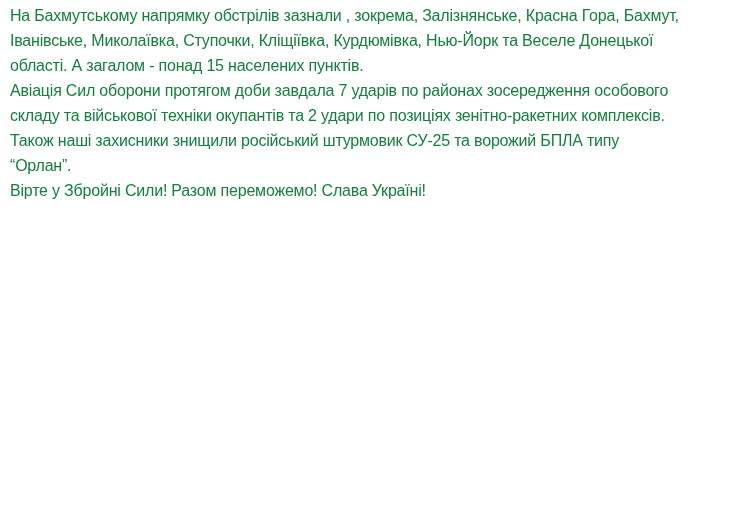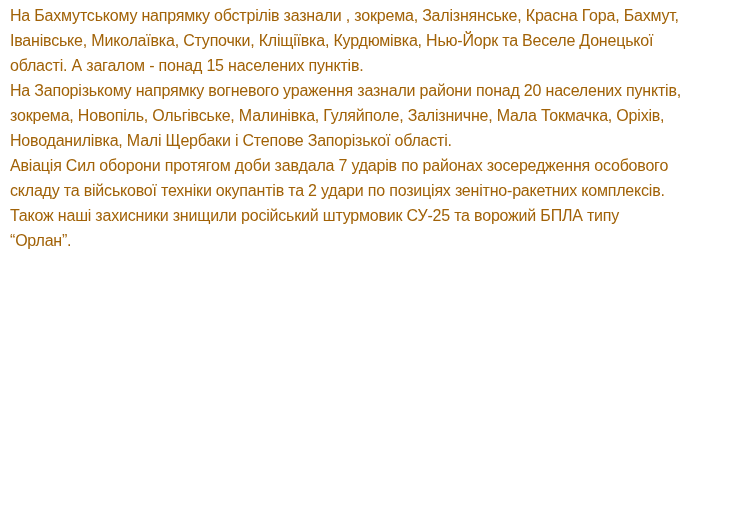--- a/index.html
+++ b/index.html
@@ -15,35 +15,33 @@
   .post-text-area {
     box-sizing: border-box;
     width: 748px;
     height: 516px;
     padding: 3px 8px 0 10px;
     background: #ffffff;
     font-family: "Liberation Sans", "DejaVu Sans", sans-serif;
     font-size: 16px;
     line-height: 25px;
     letter-spacing: -0.2px;
-    color: #a16207;
+    color: #15803d;
   }
   .post-paragraph {
     margin: 0;
     white-space: pre-line;   
     overflow-wrap: break-word;
   }
 </style>
 </head>
 <body>
 
 <div class="post-text-area">
   <p class="post-paragraph">На Бахмутському напрямку обстрілів зазнали , зокрема, Залізнянське, Красна Гора, Бахмут,
 Іванівське, Миколаївка, Ступочки, Кліщіївка, Курдюмівка, Нью-Йорк та Веселе Донецької
 області. А загалом - понад 15 населених пунктів.</p>
-  <p class="post-paragraph">На Запорізькому напрямку вогневого ураження зазнали райони понад 20 населених пунктів,
-зокрема, Новопіль, Ольгівське, Малинівка, Гуляйполе, Залізничне, Мала Токмачка, Оріхів,
-Новоданилівка, Малі Щербаки і Степове Запорізької області.</p>
   <p class="post-paragraph">Авіація Сил оборони протягом доби завдала 7 ударів по районах зосередження особового
 складу та військової техніки окупантів та 2 удари по позиціях зенітно-ракетних комплексів.
 Також наші захисники знищили російський штурмовик СУ-25 та ворожий БПЛА типу
 “Орлан”.</p>
+  <p class="post-paragraph">Вірте у Збройні Сили! Разом переможемо! Слава Україні!</p>
 </div>
 
 </body></html>

